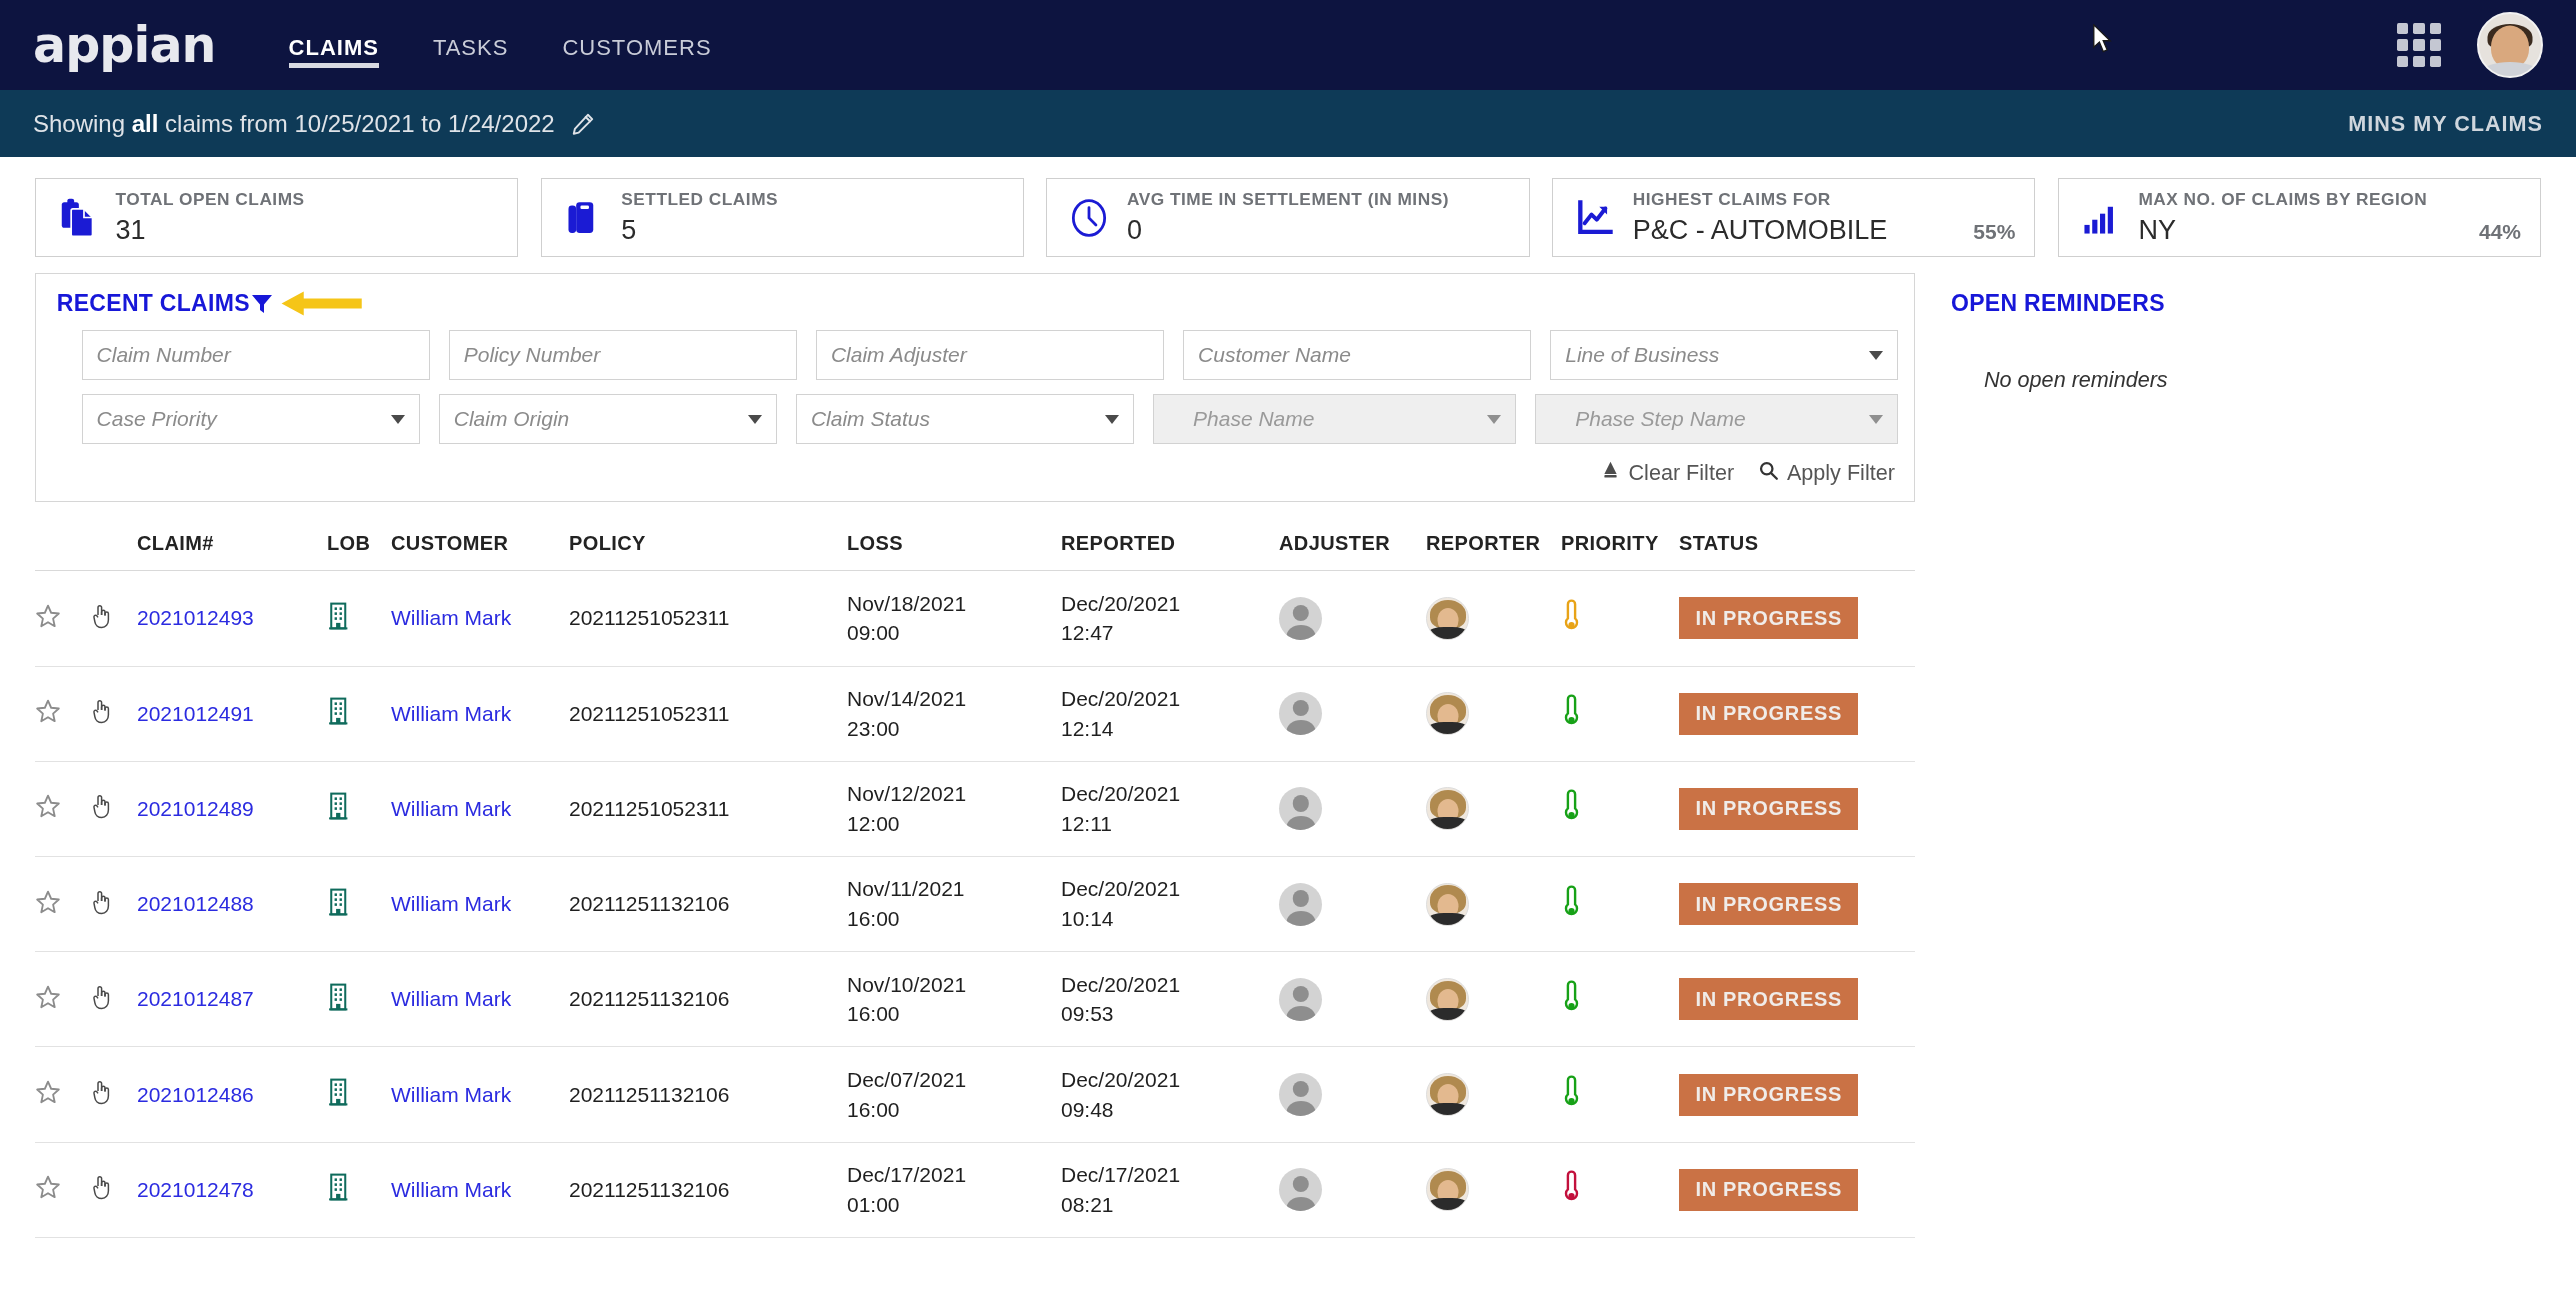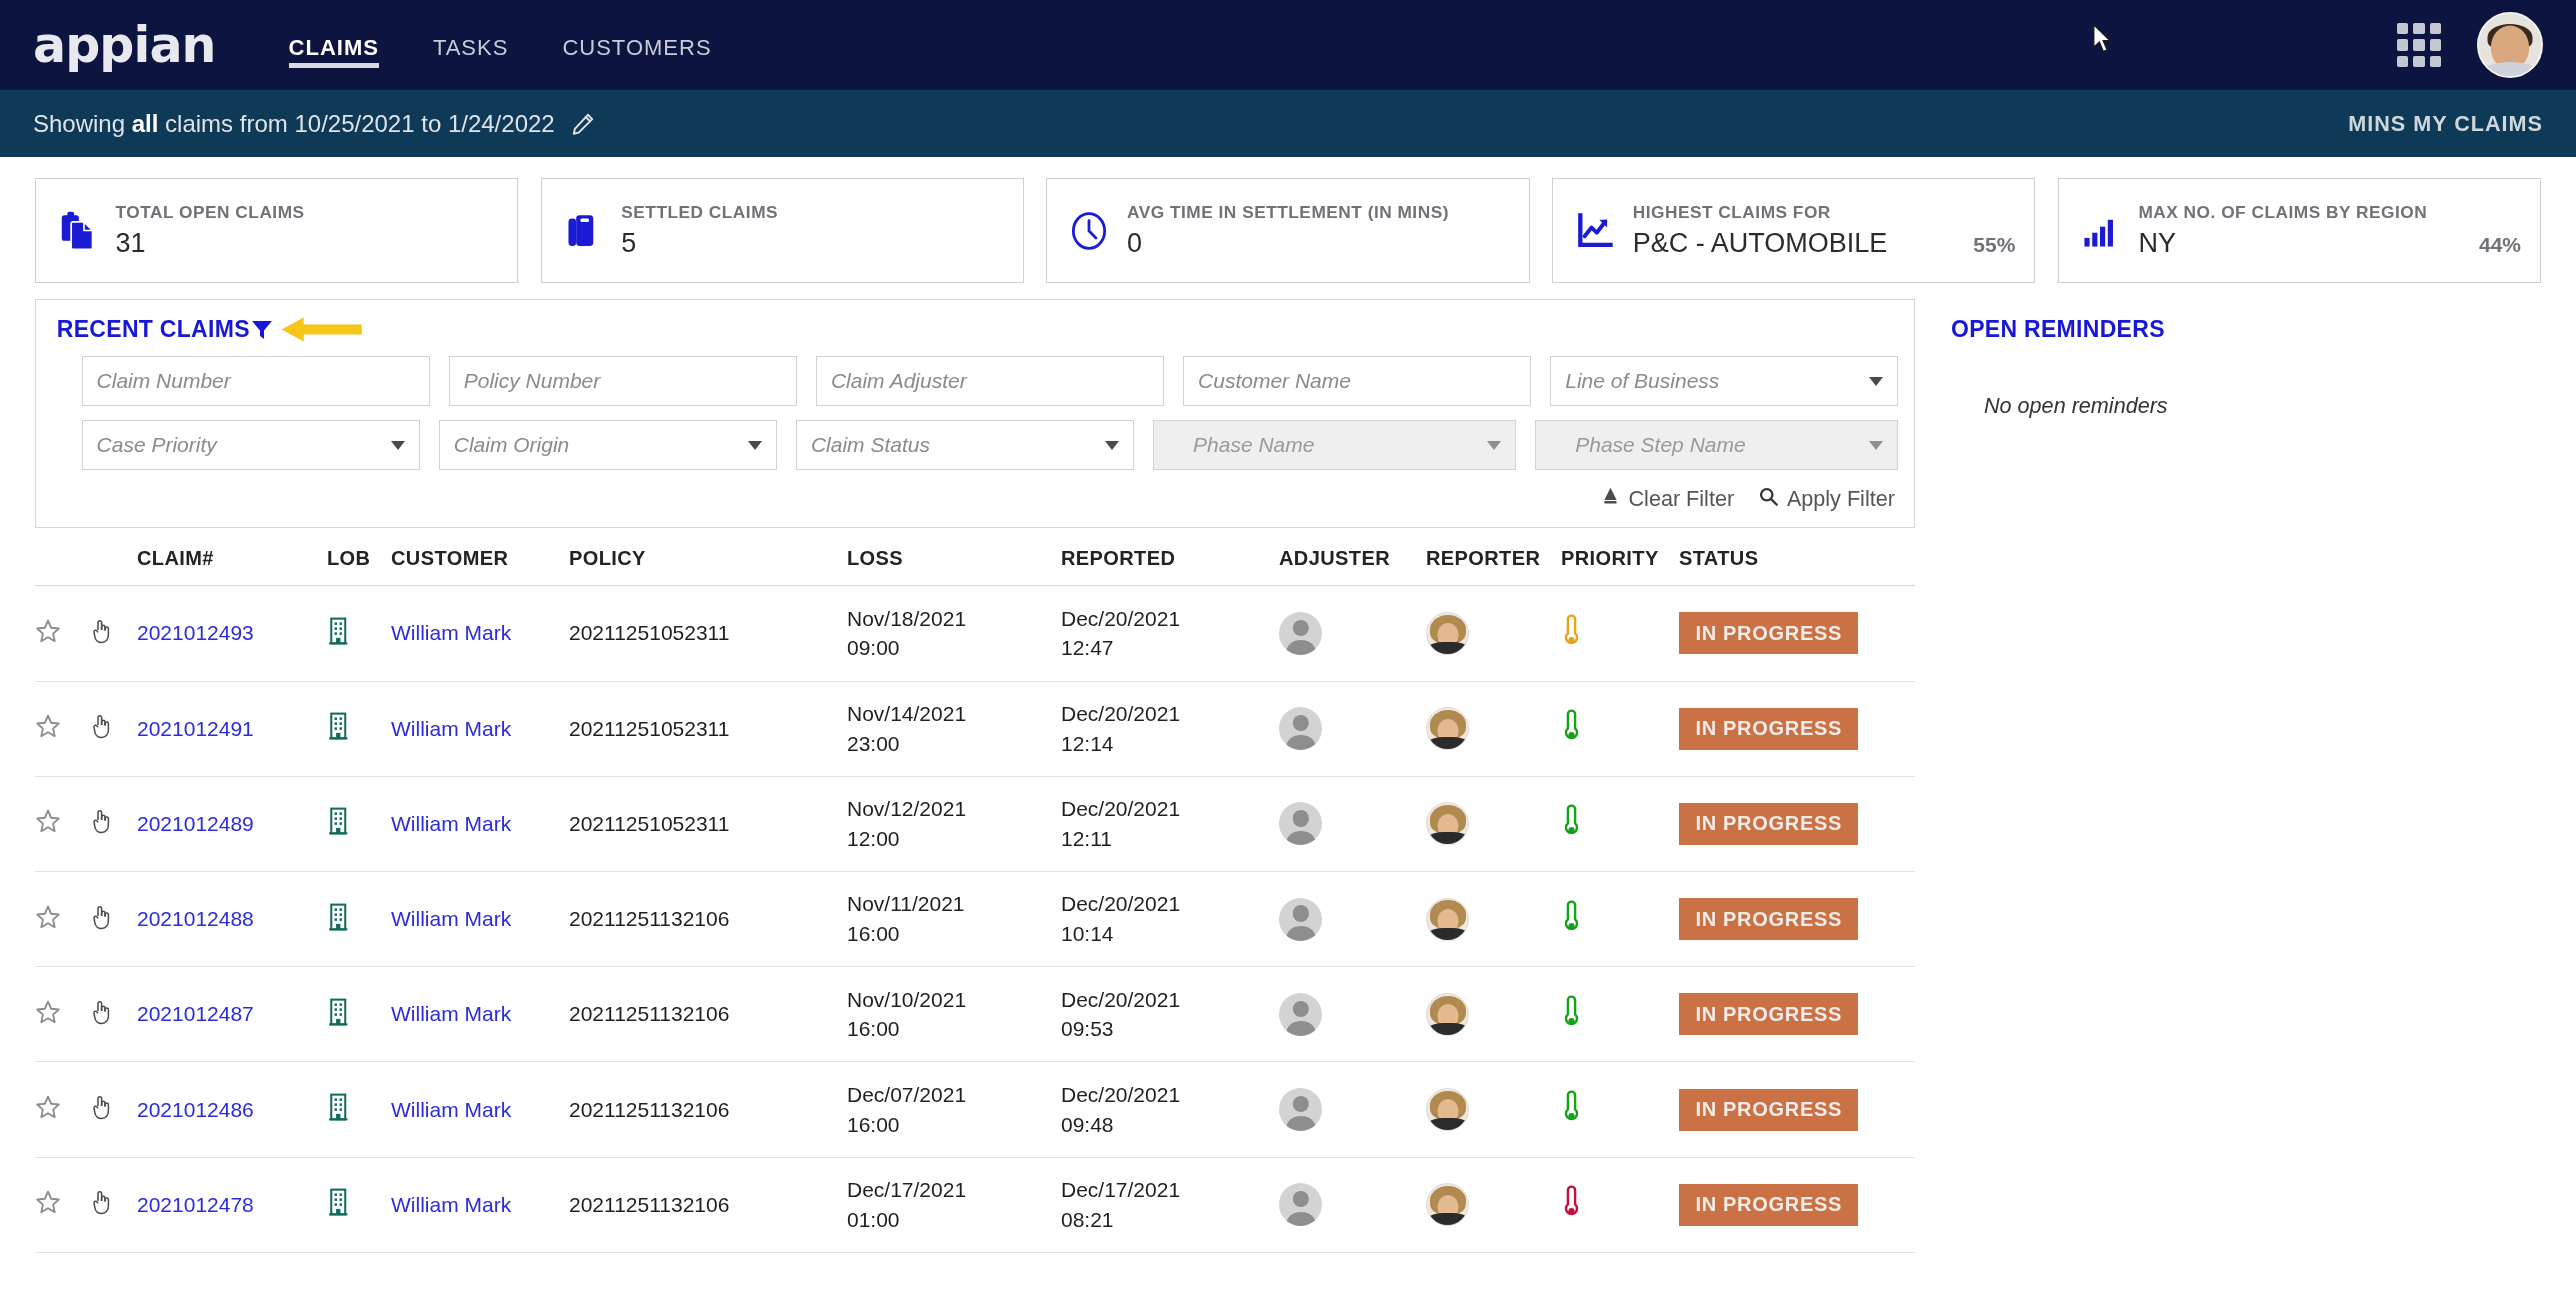--- a/index.html
+++ b/index.html
@@ -118,21 +118,21 @@
   .kpi-row {
     display: flex;
     gap: 22.5px;
     padding: 21px 35px 15.6px 35px;
     background: #fff;
   }
   .kpi-card {
     flex: 1;
     border: 0.9px solid #cfcfcf;
     background: #ffffff;
-    height: 105px;
+    height: 79px;
     display: flex;
     align-items: center;
     padding: 0 19px;
     gap: 15.6px;
     cursor: pointer;
   }
   .kpi-icon { flex: 0 0 auto; display: flex; align-items: center; justify-content: center; width: 45px; }
   .kpi-text { flex: 1; min-width: 0; }
   .kpi-label {
     font-size: 17.3px;
@@ -211,21 +211,21 @@
   .fbtn {
     display: flex;
     align-items: center;
     gap: 7.8px;
     font-size: 21.6px;
     color: #555;
     cursor: pointer;
   }
 
   
-  .table { width: 100%; border-collapse: collapse; margin-top: 0; }
+  .table { width: 100%; border-collapse: collapse; margin-top: 11px; }
   .table th {
     text-align: left;
     font-size: 20px;
     font-weight: 700;
     color: #232323;
     letter-spacing: 0.4px;
     padding: 19px 0 15.6px 0;
     border-bottom: 0.9px solid #d9d9d9;
   }
   .table td {

